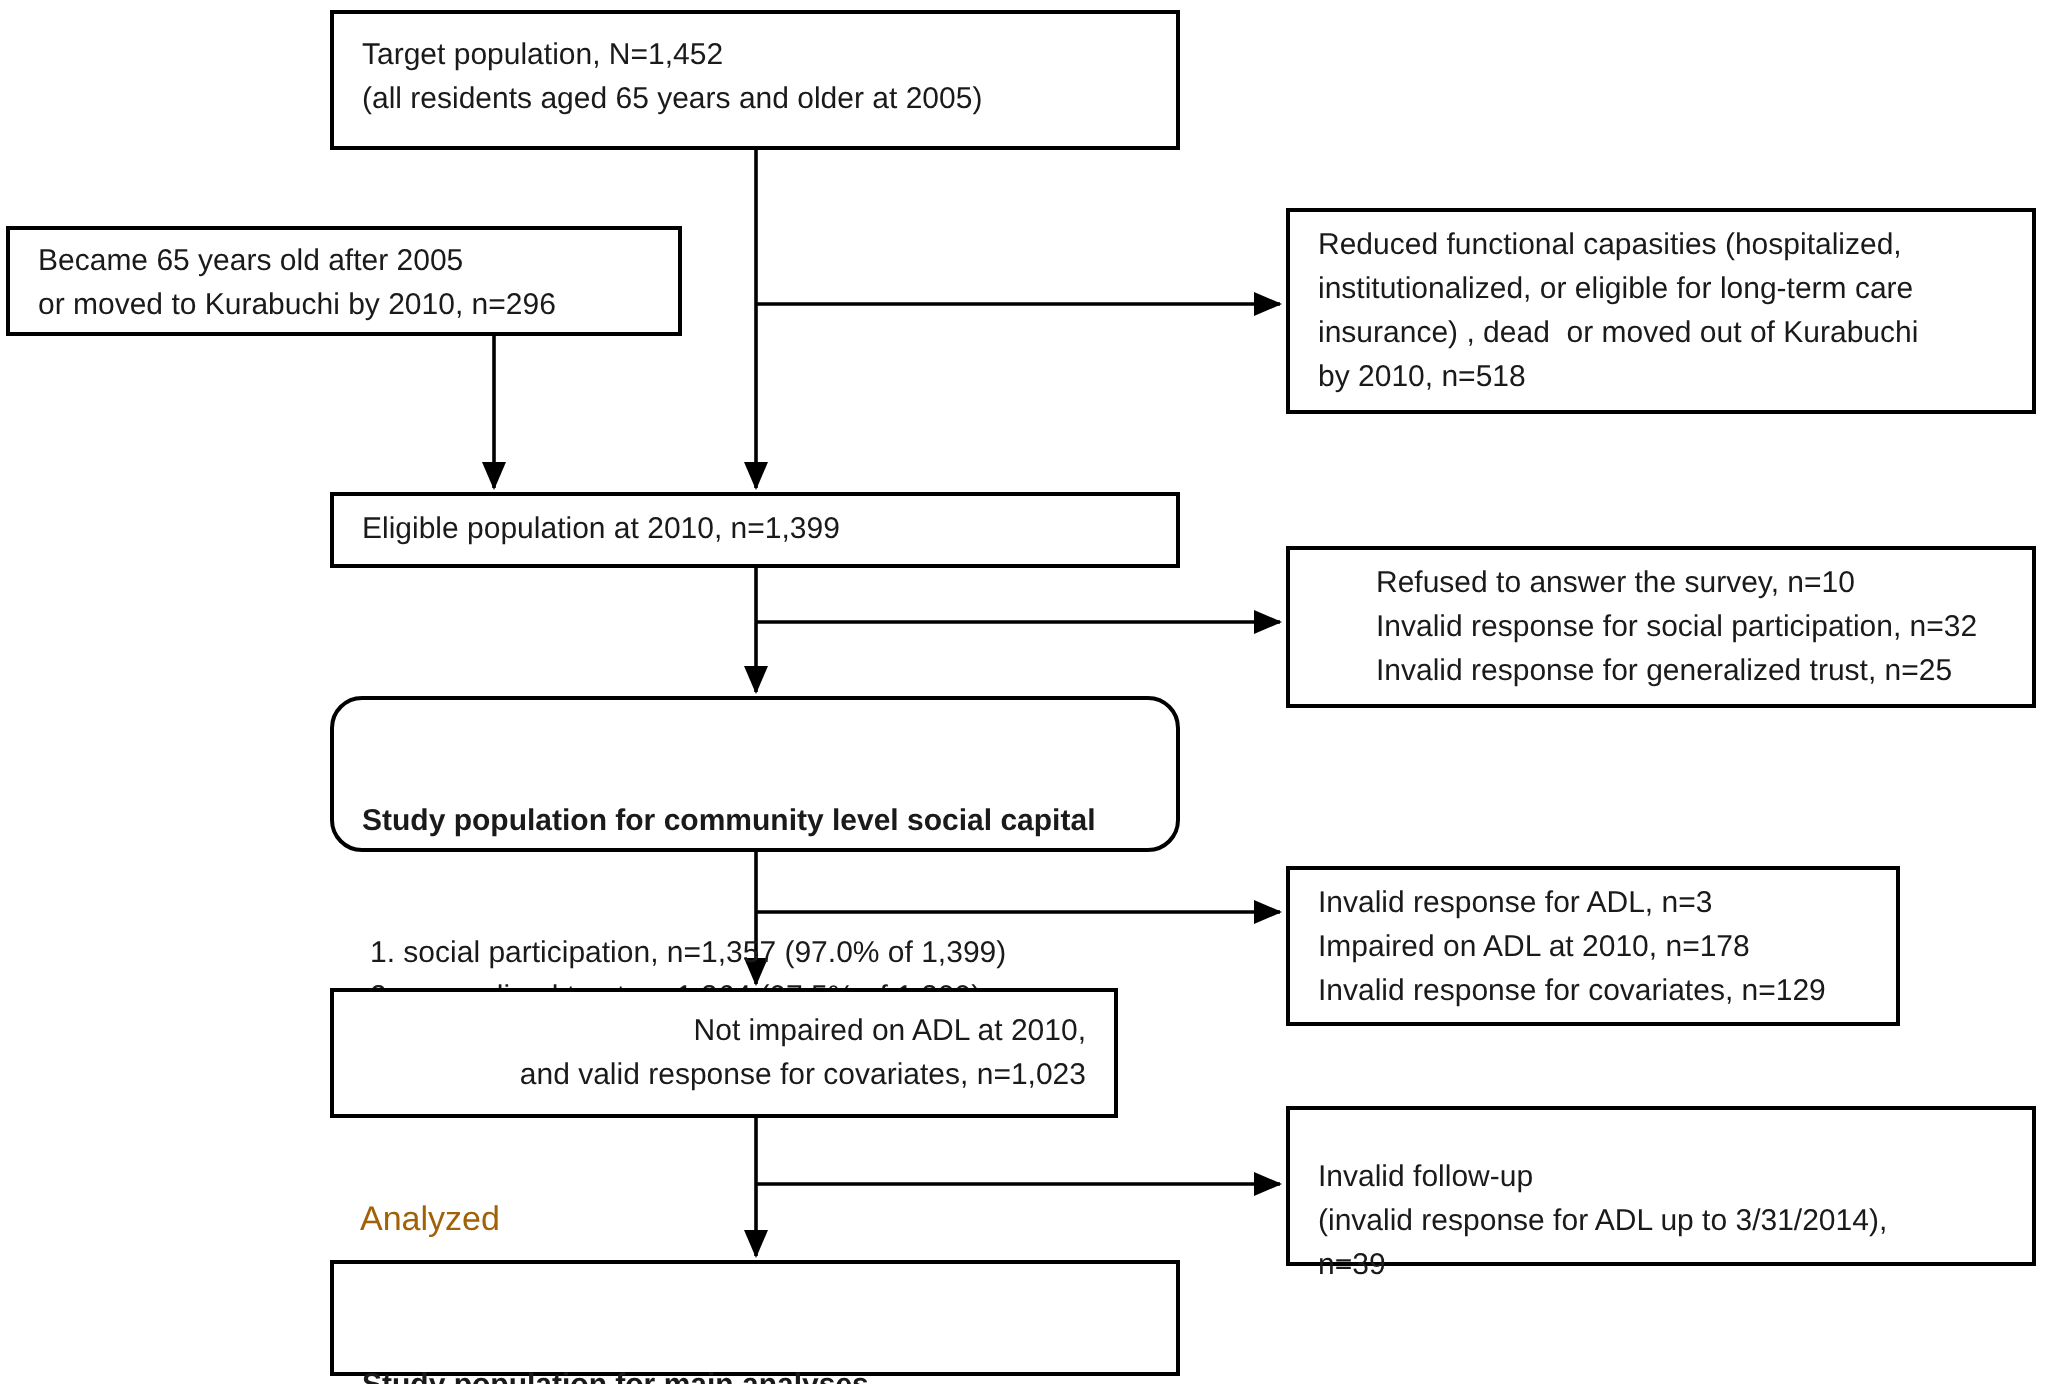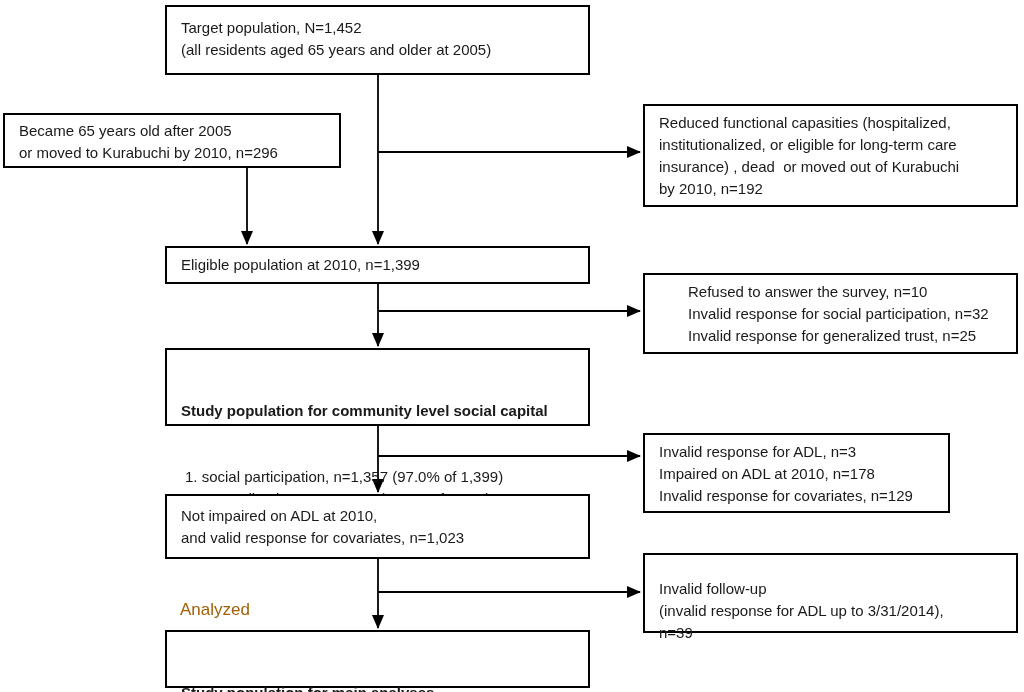--- a/index.html
+++ b/index.html
@@ -33,23 +33,23 @@
     color: #1a1a1a;
   }
   .box .bold { font-weight: bold; }
   .box .indent { padding-left: 4px; white-space: pre-wrap; }
 
   #box-target      { left: 165px; top:   5px; width: 425px; height: 70px;  padding-top: 10px; }
   #box-became      { left:   3px; top: 113px; width: 338px; height: 55px;  padding-top: 5px; }
   #box-reduced     { left: 643px; top: 104px; width: 375px; height: 103px; padding-top: 6px; }
   #box-eligible    { left: 165px; top: 246px; width: 425px; height: 38px;  padding-top: 6px; }
   #box-refused     { left: 643px; top: 273px; width: 375px; height: 81px;  padding-top: 6px; padding-left: 43px; }
-  #box-community   { left: 165px; top: 348px; width: 425px; height: 78px;  padding-top: 6px; }
+  #box-community   { left: 165px; top: 348px; width: 425px; height: 78px;  padding-top: 6px; border-radius: 16px; }
   #box-adl         { left: 643px; top: 417px; width: 307px; height: 80px;  padding-top: 6px; margin-top: 16px; }
-  #box-notimpaired { left: 165px; top: 494px; width: 425px; height: 65px;  padding-top: 9px; }
+  #box-notimpaired { left: 165px; top: 494px; width: 394px; height: 65px;  padding-top: 9px; text-align: right; }
   #box-followup    { left: 643px; top: 553px; width: 375px; height: 80px;  padding-top: 23px; }
   #box-main        { left: 165px; top: 630px; width: 425px; height: 58px;  padding-top: 6px; }
 
   #label-analyzed {
     position: absolute;
     left: 180px; top: 599px;
     font-size: 17px;
     line-height: 22px;
     color: #a16207;
   }
@@ -80,21 +80,21 @@
 
   <div class="box" id="box-target">Target population, N=1,452
 (all residents aged 65 years and older at 2005)</div>
 
   <div class="box" id="box-became">Became 65 years old after 2005
 or moved to Kurabuchi by 2010, n=296</div>
 
   <div class="box" id="box-reduced">Reduced functional capasities (hospitalized,
 institutionalized, or eligible for long-term care
 insurance) , dead  or moved out of Kurabuchi
-by 2010, n=192</div>
+by 2010, n=518</div>
 
   <div class="box" id="box-eligible">Eligible population at 2010, n=1,399</div>
 
   <div class="box" id="box-refused">Refused to answer the survey, n=10
 Invalid response for social participation, n=32
 Invalid response for generalized trust, n=25</div>
 
   <div class="box" id="box-community">
     <div class="bold">Study population for community level social capital</div>
     <div class="indent">1. social participation, n=1,357 (97.0% of 1,399)

